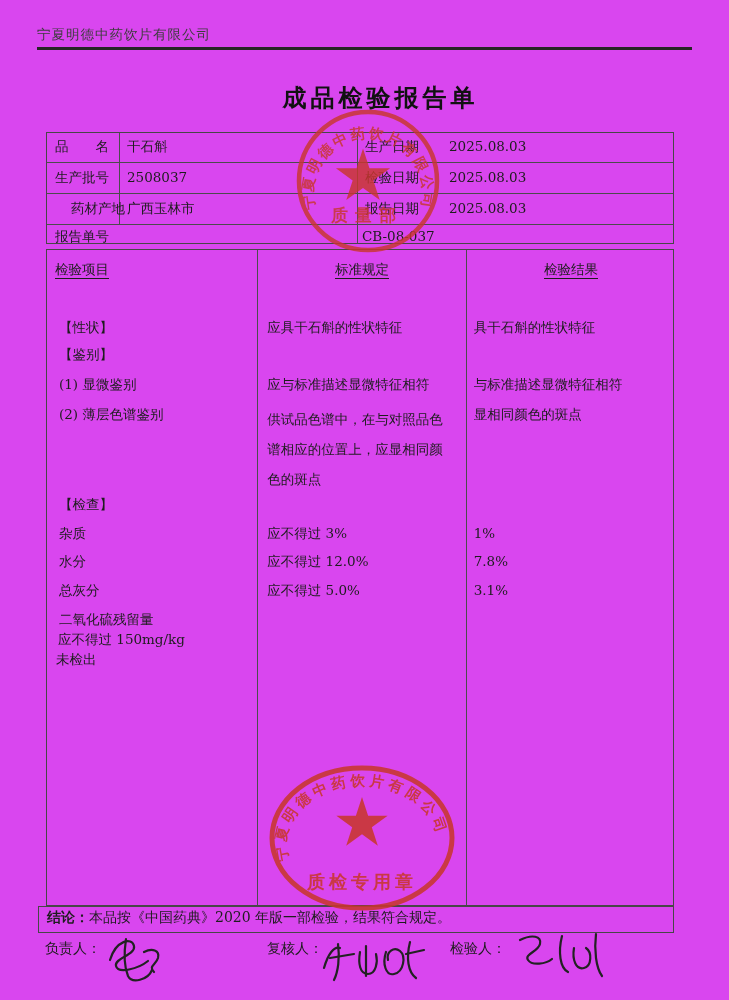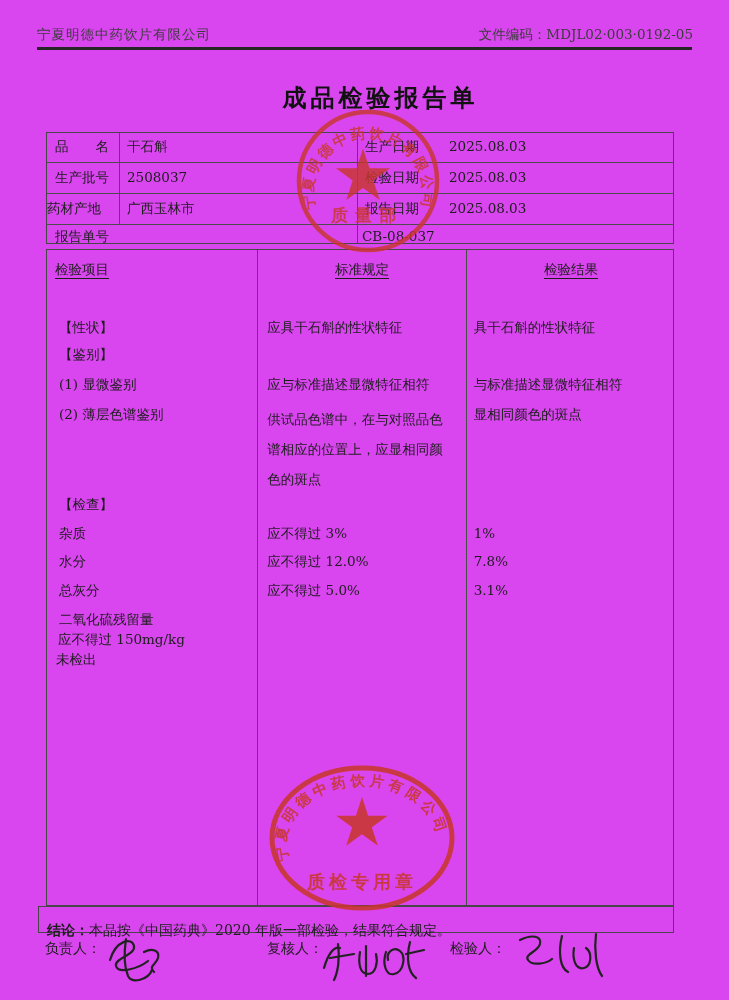--- a/index.html
+++ b/index.html
@@ -33,40 +33,39 @@
   .c1{width:210px;padding-left:12px;box-sizing:border-box;line-height:20px;}
   .c2{width:209px;padding-left:11px;padding-right:16px;box-sizing:border-box;line-height:20px;}
   .c3{width:209px;padding-left:9px;box-sizing:border-box;line-height:20px;}
   .r1{min-height:27px;} .r2{min-height:30px;} .r3{min-height:30px;}
   .r4{min-height:87px;} .r4 .c2{line-height:30px;margin-top:-5px;padding-top:5px;}
   .r5{min-height:29px;} .r6{min-height:28px;} .r7{min-height:29px;}
   .r8{min-height:29px;} .r9{min-height:30px;flex-direction:column;}
   
   .conclusion{position:absolute;left:38px;top:906px;width:636px;height:27px;
               border:1.6px solid #474747;box-sizing:border-box;font-size:14px;
-              padding:15px 0 0 8px;white-space:nowrap;}
+              padding:2px 0 0 8px;white-space:nowrap;}
   .conclusion .lab{font-weight:bold;}
   
   .sigrow{position:absolute;left:0;top:940px;width:729px;height:60px;font-size:14px;}
   .siglabel{position:absolute;top:0;white-space:nowrap;}
   .sl1{left:45px;} .sl2{left:267px;} .sl3{left:450px;}
   .sigsvg{position:absolute;}
   .sg1{left:100px;top:-8px;} .sg2{left:318px;top:-12px;} .sg3{left:512px;top:-14px;}
   
   .stamp-top{position:absolute;left:283px;top:103px;width:170px;height:152px;opacity:.82;}
   .stamp-bottom{position:absolute;left:262px;top:760px;width:200px;height:156px;opacity:.88;}
   .stamp-text{font-family:"DejaVu Serif","Liberation Serif",serif;font-weight:bold;}
 </style>
 </head>
 <body>
 
 <div class="page">
 
   <div class="ph-company">宁夏明德中药饮片有限公司</div>
-  <div class="ph-code">文件编码：MDJL02·003·0192-05</div>
   <div class="ph-rule"></div>
 
   <div class="title">成品检验报告单</div>
 
   <div class="info">
     <div class="hline" style="top:29px"></div>
     <div class="hline" style="top:60px"></div>
     <div class="hline" style="top:91px"></div>
     <div class="v1"></div>
     <div class="v2"></div>
@@ -74,21 +73,21 @@
     <div class="cell" style="left:8px;top:5px">品　　名</div>
     <div class="cell" style="left:80px;top:5px">干石斛</div>
     <div class="cell" style="left:318px;top:5px">生产日期</div>
     <div class="cell" style="left:402px;top:5px">2025.08.03</div>
 
     <div class="cell" style="left:8px;top:36px">生产批号</div>
     <div class="cell" style="left:80px;top:36px">2508037</div>
     <div class="cell" style="left:318px;top:36px">检验日期</div>
     <div class="cell" style="left:402px;top:36px">2025.08.03</div>
 
-    <div class="cell" style="left:0;top:67px">药材产地</div>
+    <div class="cell" style="left:24px;top:67px">药材产地</div>
     <div class="cell" style="left:80px;top:67px">广西玉林市</div>
     <div class="cell" style="left:318px;top:67px">报告日期</div>
     <div class="cell" style="left:402px;top:67px">2025.08.03</div>
 
     <div class="cell" style="left:8px;top:95px">报告单号</div>
     <div class="cell" style="left:315px;top:95px">CB-08-037</div>
   </div>
 
   <div class="insp">
     <div class="vA"></div>

